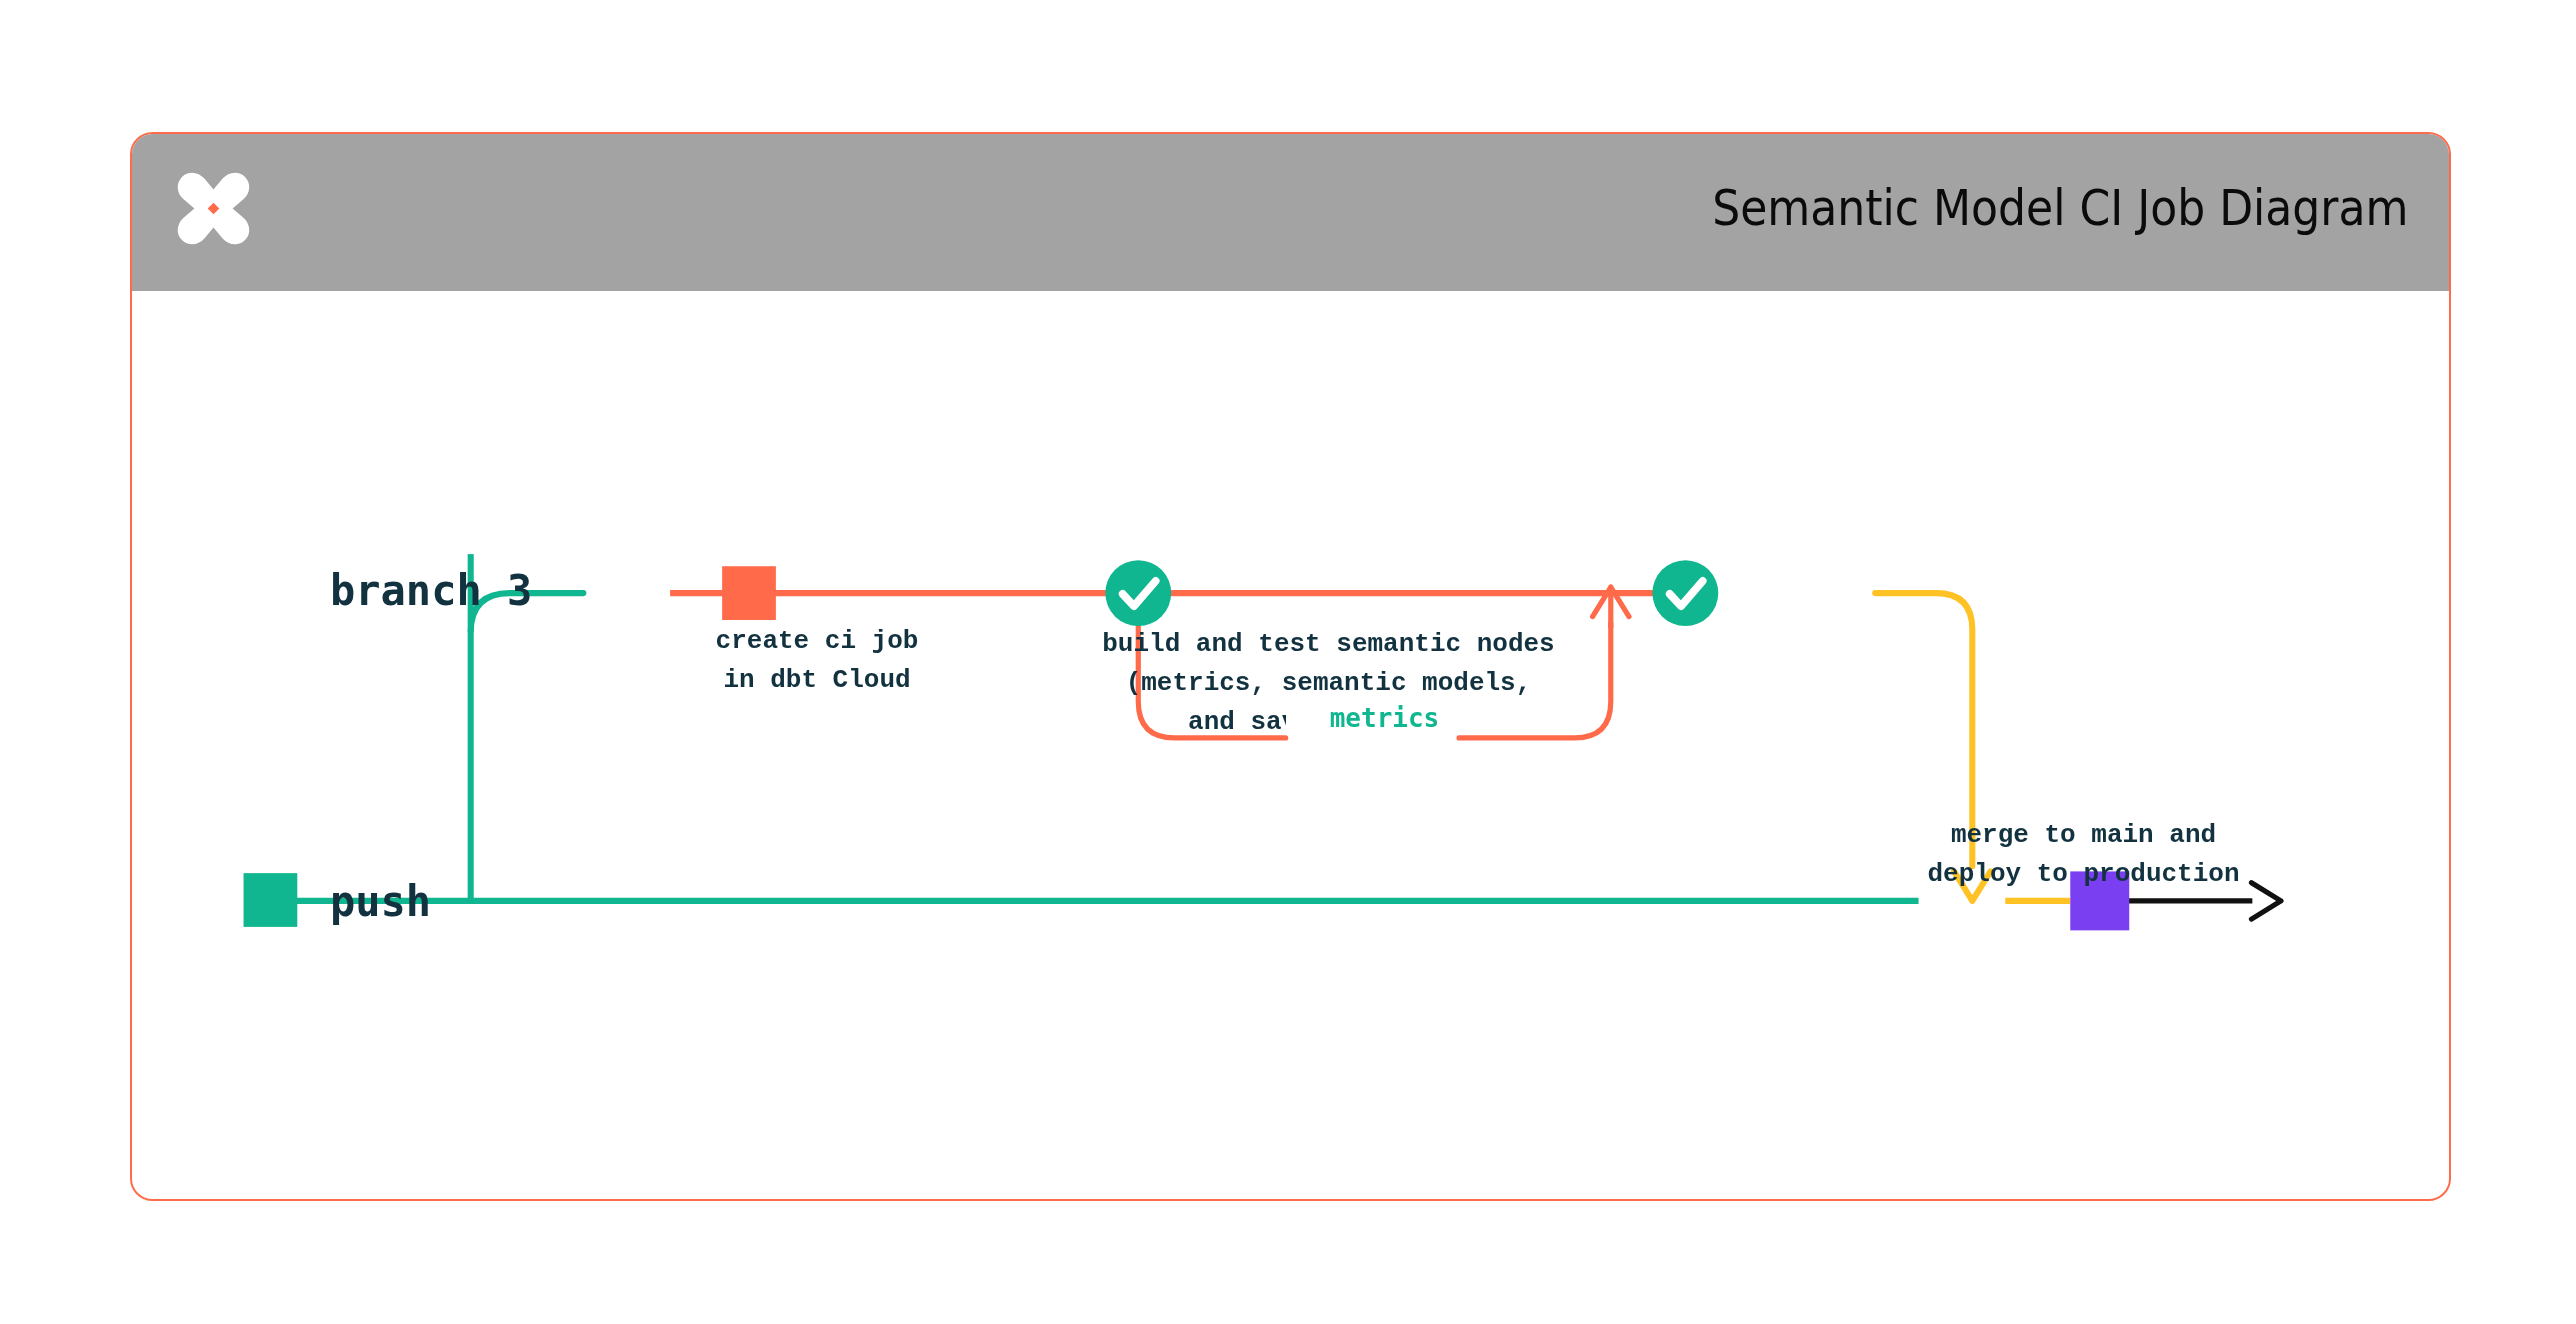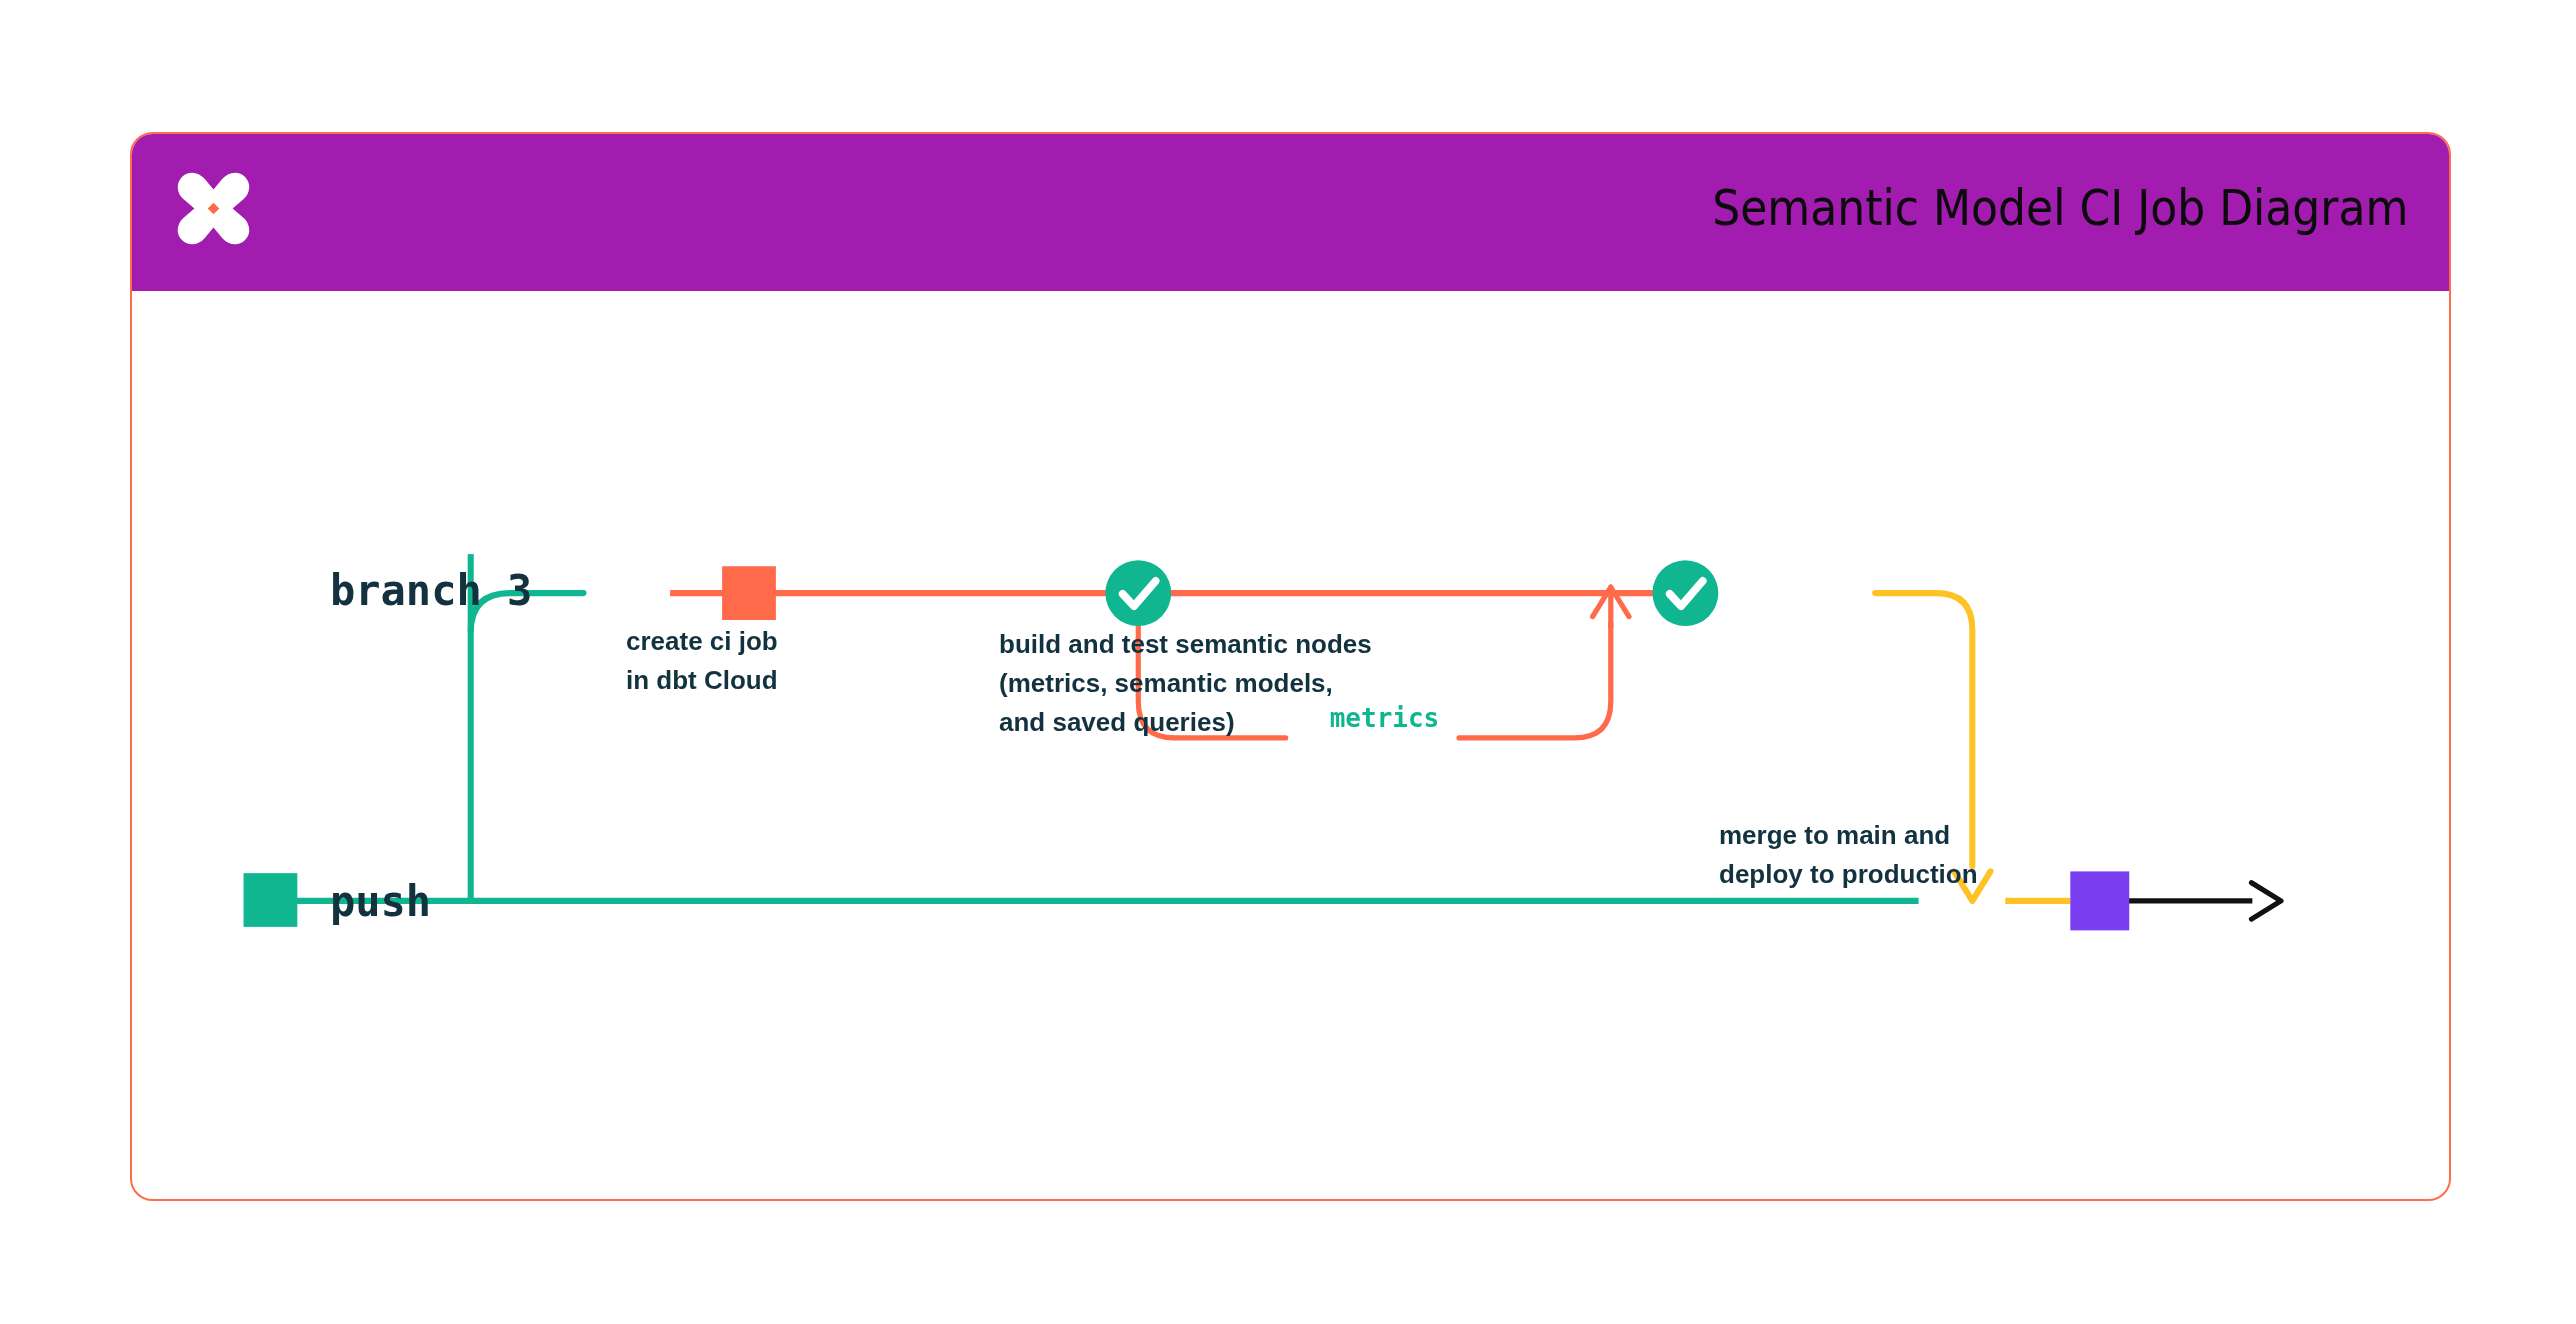--- a/index.html
+++ b/index.html
@@ -28,21 +28,21 @@
     box-sizing: border-box;
     background: #ffffff;
     overflow: hidden;
   }
   #card-header {
     position: absolute;
     left: -2.6px;
     top: -2.6px;
     width: 2321px;
     height: 160px;
-    background: #a21caf;
+    background: #a3a3a3;
     border-top-left-radius: 22.6px;
     border-top-right-radius: 22.6px;
     box-sizing: border-box;
   }
   #logo {
     position: absolute;
     left: 43px;
     top: 36px;
     width: 83px;
     height: 83px;
@@ -85,26 +85,26 @@
     color: #133240;
     white-space: nowrap;
     line-height: 42px;
   }
   #label-branch1 { left: 198px; top: 276px; }
   #label-main    { left: 198px; top: 587px; }
 
   
   .caption {
     position: absolute;
-    font-family: Liberation Sans, sans-serif;
+    font-family: Liberation Mono, monospace;
     font-weight: bold;
     font-size: 26px;
     line-height: 39px;
     color: #133240;
-    text-align: left;
+    text-align: center;
     white-space: pre;
   }
   #cap-create   { left: 494px;  top: 328px; width: 382px; }
   #cap-build    { left: 867px; top: 331px; width: 659px; }
   #cap-commit   { left: 1431px; top: 328px; width: 616px; }
   #cap-merge    { left: 1587px; top: 522px; width: 729px; }
 
   .edge-label {
     position: absolute;
     font-family: "DejaVu Sans Mono", "Liberation Mono", monospace;

